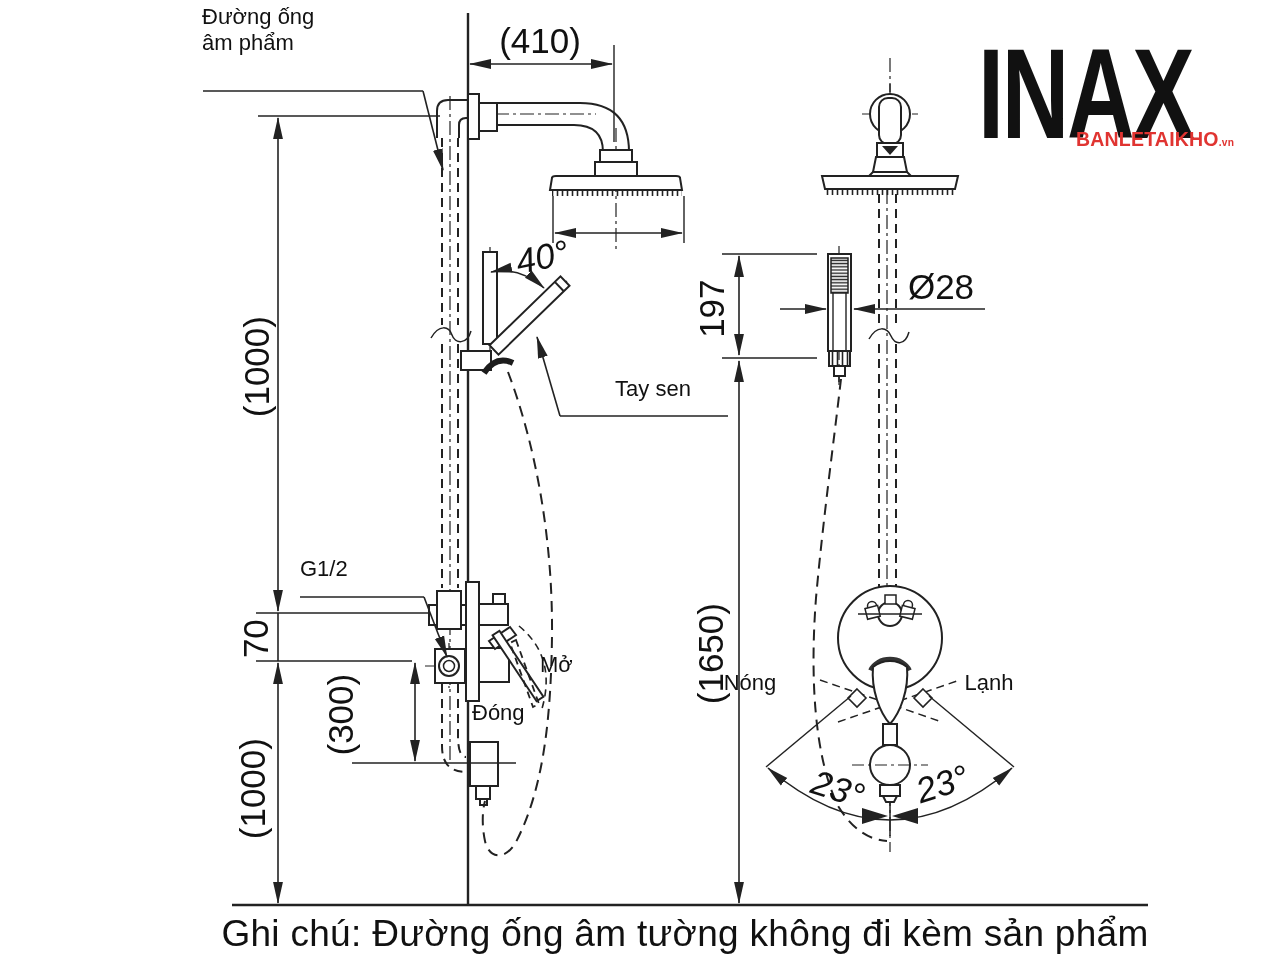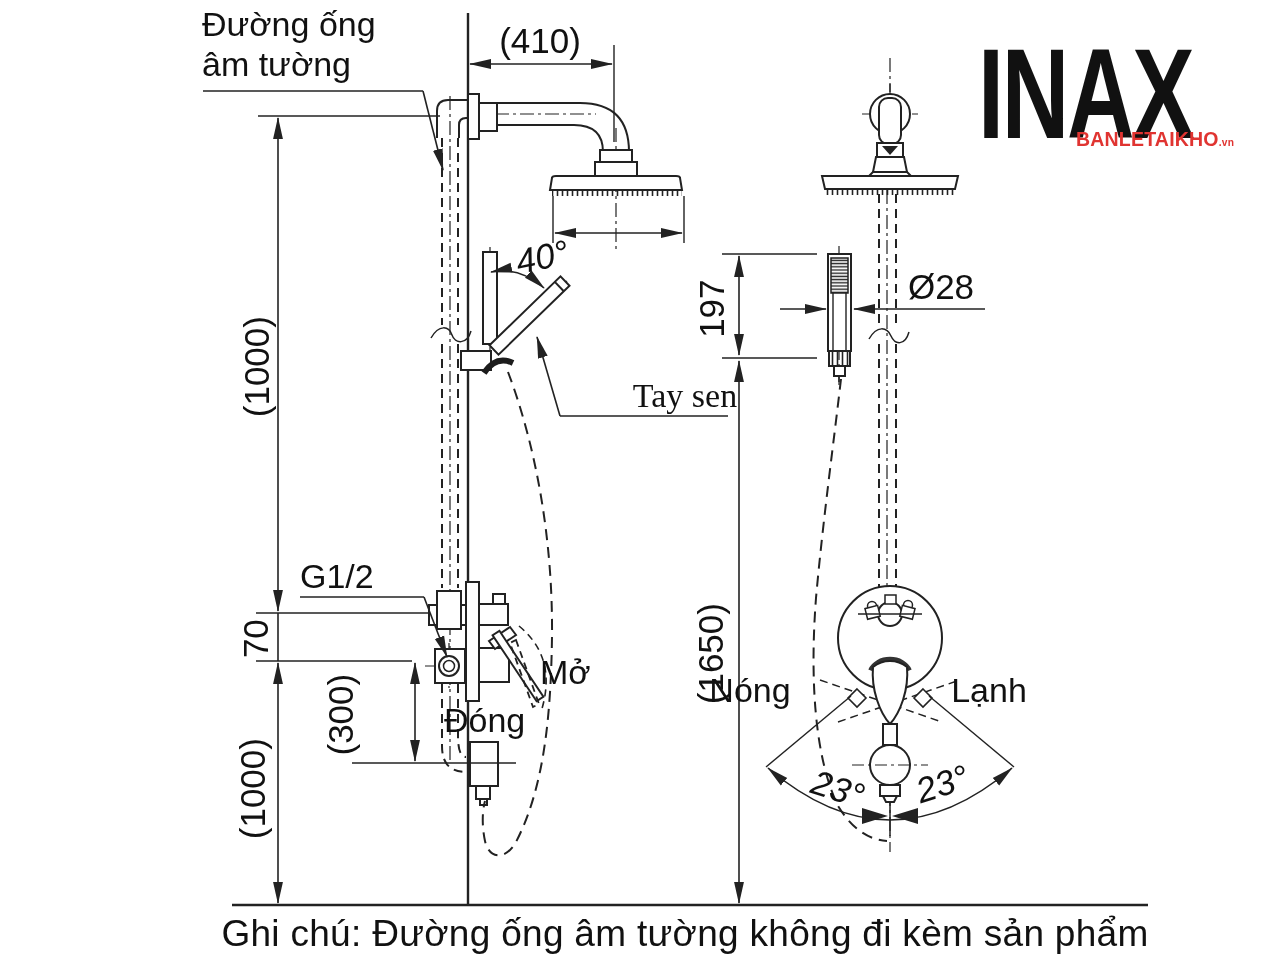--- a/index.html
+++ b/index.html
@@ -1,19 +1,19 @@
 <!DOCTYPE html>
 <html><head>
 <meta charset="utf-8">
 <style>
   html,body{margin:0;padding:0;background:#fff;}
   #stage{position:relative;width:1280px;height:960px;background:#ffffff;overflow:hidden;
          font-family:"Liberation Sans", sans-serif;color:#111;}
   svg{position:absolute;left:0;top:0;}
-  .lbl{position:absolute;font-size:34px;line-height:1.18;color:#111;white-space:nowrap;}
+  .lbl{position:absolute;font-size:22px;line-height:1.18;color:#111;white-space:nowrap;}
   .ctr{text-align:center;}
   .dim{font-size:35px;}
   .dim-v{transform:rotate(-90deg);transform-origin:center center;text-align:center;}
   .ital{font-style:italic;}
   .note{font-size:37px;letter-spacing:.3px;}
   .brand{font-size:128px;font-weight:bold;letter-spacing:-3px;line-height:1;
          transform:scaleX(.73);transform-origin:left top;}
   .retail{font-size:21px;font-weight:bold;letter-spacing:.2px;
           transform:scaleX(.93);transform-origin:left top;}
   .retail .suffix{font-size:11px;}
@@ -193,29 +193,29 @@
     <path d="M423,91 L443,170" marker-end="url(#arr)"></path>
     <line x1="560" y1="416" x2="728" y2="416"></line>
     <path d="M560,416 L537,337" marker-end="url(#arr)"></path>
     <line x1="300" y1="597" x2="424" y2="597"></line>
     <path d="M424,597 L447,657" marker-end="url(#arr)"></path>
   </g>
 </svg>
 
 <div class="lbl" style="left:202px;top:4px;">
   <div>Đường ống</div>
-  <div>âm tường</div>
+  <div>âm phẩm</div>
 </div>
 
 <div class="lbl dim ctr" style="left:470px;top:20px;width:140px;">(410)</div>
 <div class="lbl dim ctr ital" style="left:503px;top:236px;width:78px;transform:rotate(-12deg);">40°</div>
-<div class="lbl ctr" style="left:612px;top:376px;width:146px;font-family:Liberation Serif, serif;">Tay sen</div>
+<div class="lbl ctr" style="left:580px;top:376px;width:146px;">Tay sen</div>
 <div class="lbl" style="left:300px;top:556px;">G1/2</div>
 <div class="lbl" style="left:540px;top:652px;">Mở</div>
-<div class="lbl" style="left:444px;top:700px;">Đóng</div>
+<div class="lbl" style="left:472px;top:700px;">Đóng</div>
 <div class="lbl ctr" style="left:700px;top:670px;width:100px;">Nóng</div>
 <div class="lbl ctr" style="left:938px;top:670px;width:102px;text-align:center;">Lạnh</div>
 <div class="lbl dim ctr ital" style="left:800px;top:768px;width:76px;transform:rotate(18deg);">23°</div>
 <div class="lbl dim ctr ital" style="left:904px;top:763px;width:76px;transform:rotate(-18deg);">23°</div>
 <div class="lbl dim ctr" style="left:896px;top:266px;width:90px;text-align:center;">Ø28</div>
 
 <div class="lbl dim dim-v" style="left:182px;top:346px;width:150px;">(1000)</div>
 <div class="lbl dim dim-v" style="left:216px;top:618px;width:80px;">70</div>
 <div class="lbl dim dim-v" style="left:281px;top:694px;width:120px;">(300)</div>
 <div class="lbl dim dim-v" style="left:178px;top:768px;width:150px;">(1000)</div>

